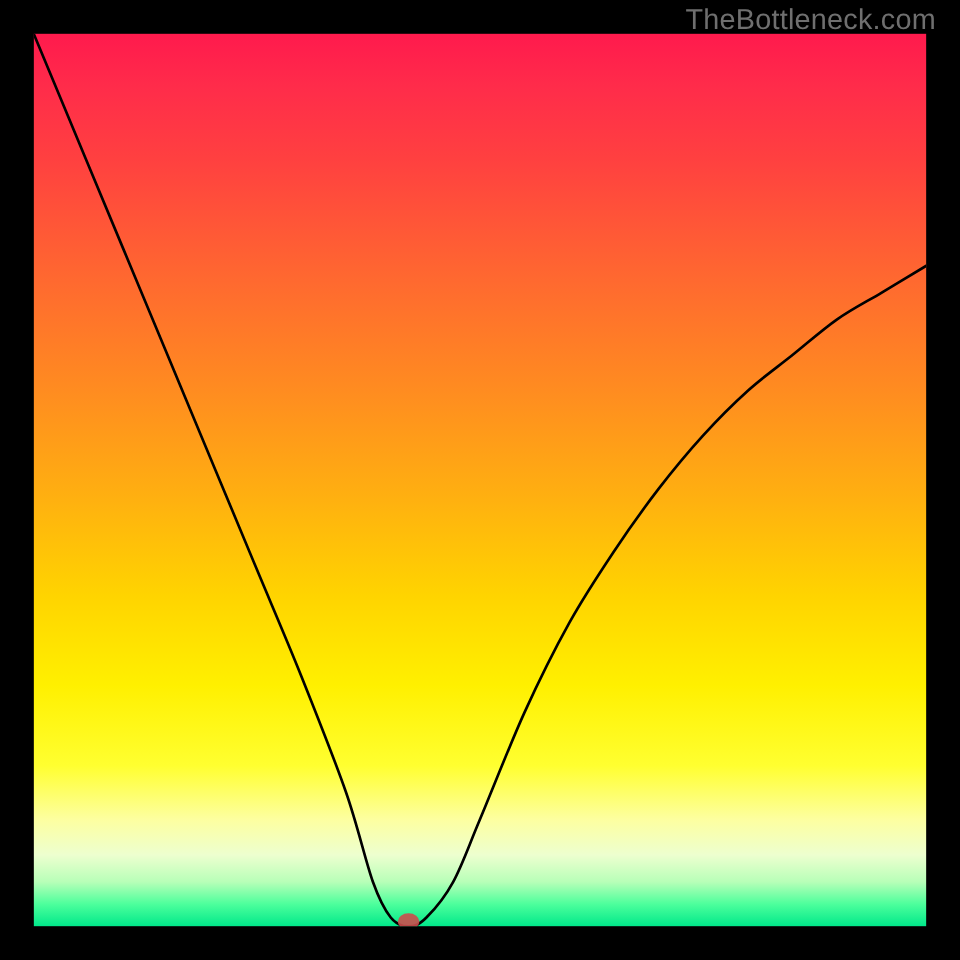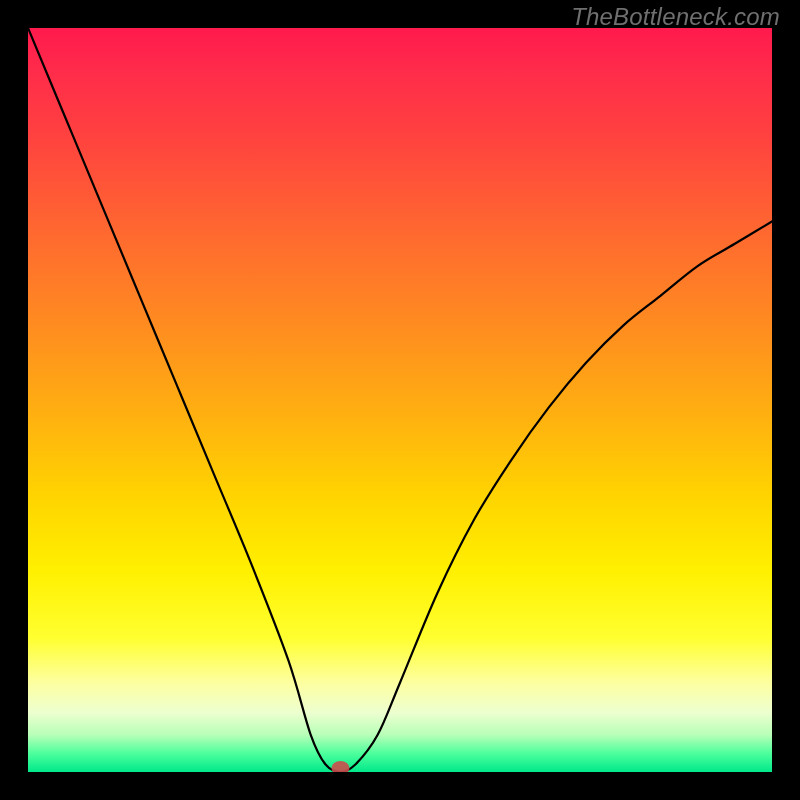--- a/index.html
+++ b/index.html
@@ -9,21 +9,20 @@
     height: 800px;
     overflow: hidden;
     background: #000;
     font-family: Arial, Helvetica, sans-serif;
   }
   .frame {
     position: relative;
     width: 800px;
     height: 616px;
     background: #000;
-    font-style: italic;
   }
   .plot-area {
     position: absolute;
     left: 28px;
     top: 28px;
     width: 744px;
     height: 744px;
     overflow: hidden;
   }
   .gradient {

